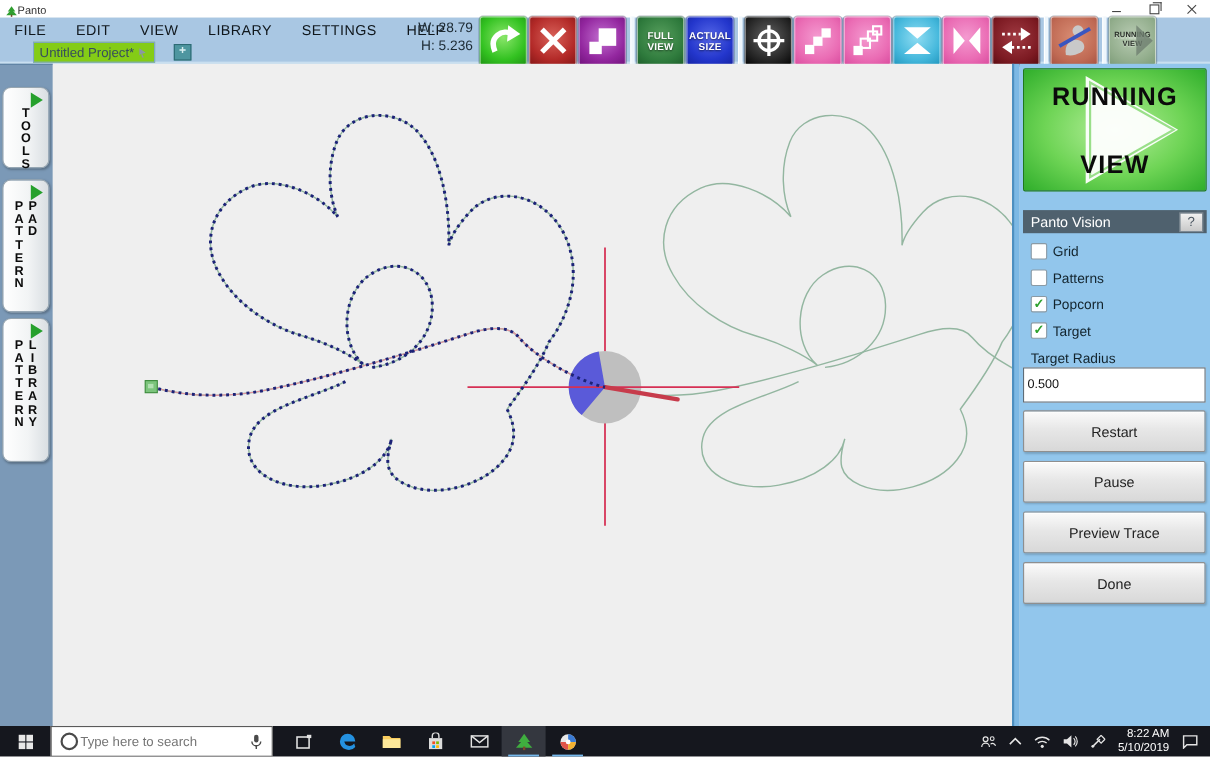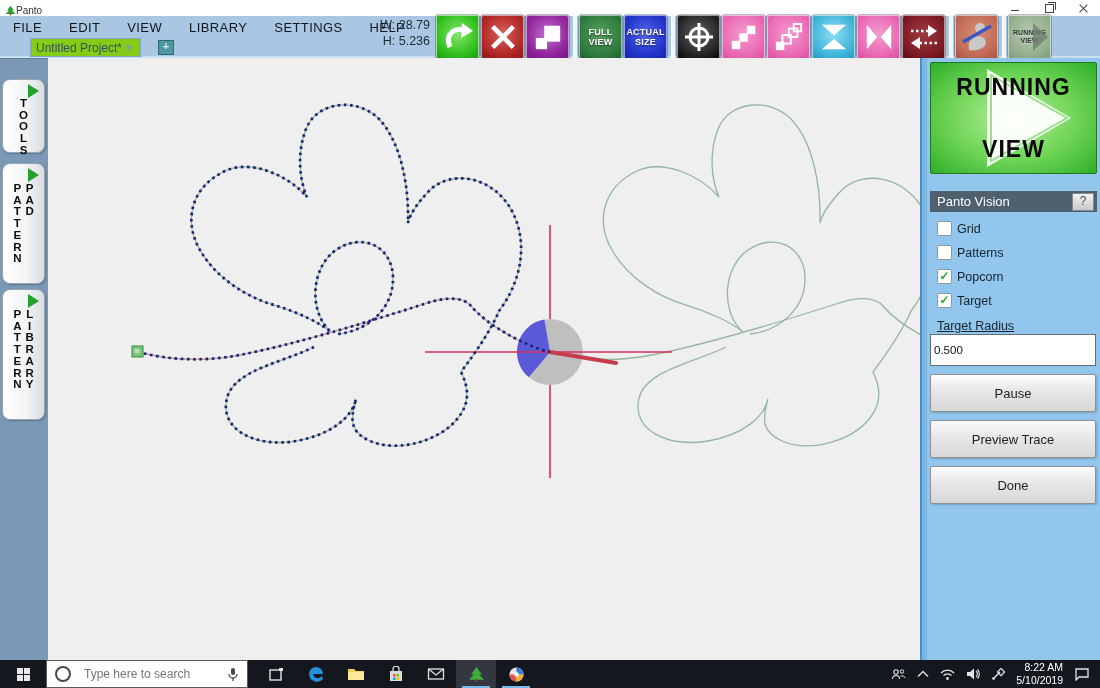--- a/index.html
+++ b/index.html
@@ -79,36 +79,36 @@
            display:flex;flex-direction:column;align-items:center;justify-content:center;gap:36px;}
   .big-run-text{position:relative;z-index:2;font-size:23px;font-weight:bold;color:#0b0b0b;letter-spacing:1px;line-height:1.15;}
   .big-run svg{position:absolute;left:18px;top:4px;z-index:1;}
   .pv-header{margin-top:17px;height:21px;background:#4f616e;color:#fff;font-size:13px;display:flex;align-items:center;
              padding-left:7px;position:relative;}
   .pv-help{position:absolute;right:3px;top:2px;width:20px;height:16px;background:linear-gradient(#f2f2f2,#c9c9c9);
            border:1px solid #7e8a94;font-size:12px;color:#4a5560;text-align:center;line-height:15px;}
   .cb-row{display:flex;align-items:center;gap:5px;margin:9px 0 0 7px;font-size:12.5px;color:#13242d;}
   .cb-box{width:13px;height:13px;background:#fff;border:1px solid #8a9aa5;border-radius:2px;flex:none;
           font-size:12px;font-weight:bold;color:#2ea12e;line-height:12px;text-align:center;}
-  .tr-label{margin:11px 0 1px 7px;font-size:12.5px;color:#13242d;text-decoration:underline;}
+  .tr-label{margin:11px 0 1px 7px;font-size:12.5px;color:#13242d;}
   .tr-input{display:block;width:166px;height:15px;border:1px solid #5f6d78;font-size:11.5px;color:#111;
             padding:15px 3px;box-sizing:border-box;background:#fff;font-family:"Liberation Sans",sans-serif;}
   .panel-btn{display:block;width:166px;height:38px;margin-top:8px;border:1px solid #8f8f8f;border-radius:2px;
              background:linear-gradient(#fbfbfb,#e7e7e7 45%,#d8d8d8);font-size:13px;color:#222;
              font-family:"Liberation Sans",sans-serif;box-shadow:inset 0 1px 0 #fff, 1px 1px 2px rgba(0,0,0,.18);}
   .panel-btn.first{margin-top:7px;}
   .panel-btn.disabled{background:linear-gradient(#d6d6d6,#c6c6c6);color:#8f8f8f;border-color:#a5a5a5;box-shadow:none;}
 
   
   .taskbar{position:absolute;left:0;top:660px;width:1100px;height:28px;background:#15171e;display:flex;align-items:stretch;}
   .start{width:46px;display:flex;align-items:center;justify-content:center;}
   .winlogo{display:grid;grid-template-columns:6px 6px;grid-template-rows:6px 6px;gap:1px;}
   .winlogo span{background:#e8e8e8;}
   .tb-search{width:202px;margin:0;background:#ffffff;border:1px solid #5a5a5a;display:flex;align-items:center;
-             gap:11px;padding:0 8px;box-sizing:border-box;}
+             gap:0;padding:0 8px;box-sizing:border-box;}
   .cortana-ring{width:12px;height:12px;border:2px solid #4a4a4a;border-radius:50%;flex:none;}
   .tb-search input{border:none;outline:none;flex:1;font-size:12px;color:#444;background:transparent;
                    font-family:"Liberation Sans",sans-serif;min-width:0;}
   .tb-icons{display:flex;align-items:stretch;margin-left:8px;}
   .tb-ic{width:40px;display:flex;align-items:center;justify-content:center;position:relative;}
   .tb-ic.active{background:#34373f;}
   .tb-ic .underline{position:absolute;left:6px;right:6px;bottom:0;height:2px;background:#76b9ed;}
   .tray{margin-left:auto;display:flex;align-items:center;gap:11px;padding-right:10px;}
   .clock{font-size:10.5px;color:#fff;text-align:right;line-height:1.25;}
 </style>
@@ -352,20 +352,21 @@
       <span>Popcorn</span>
     </div>
     <div class="cb-row">
       <div class="cb-box">✓</div>
       <span>Target</span>
     </div>
 
     <div class="tr-label">Target Radius</div>
     <input class="tr-input" type="text" value="0.500" style="">
 
+    <button class="panel-btn first">Restart</button>
     <button class="panel-btn">Pause</button>
     <button class="panel-btn">Preview Trace</button>
     <button class="panel-btn">Done</button>
   </div>
 
   <div class="taskbar">
     <div class="start">
       <div class="winlogo">
           <span></span>
           <span></span>

